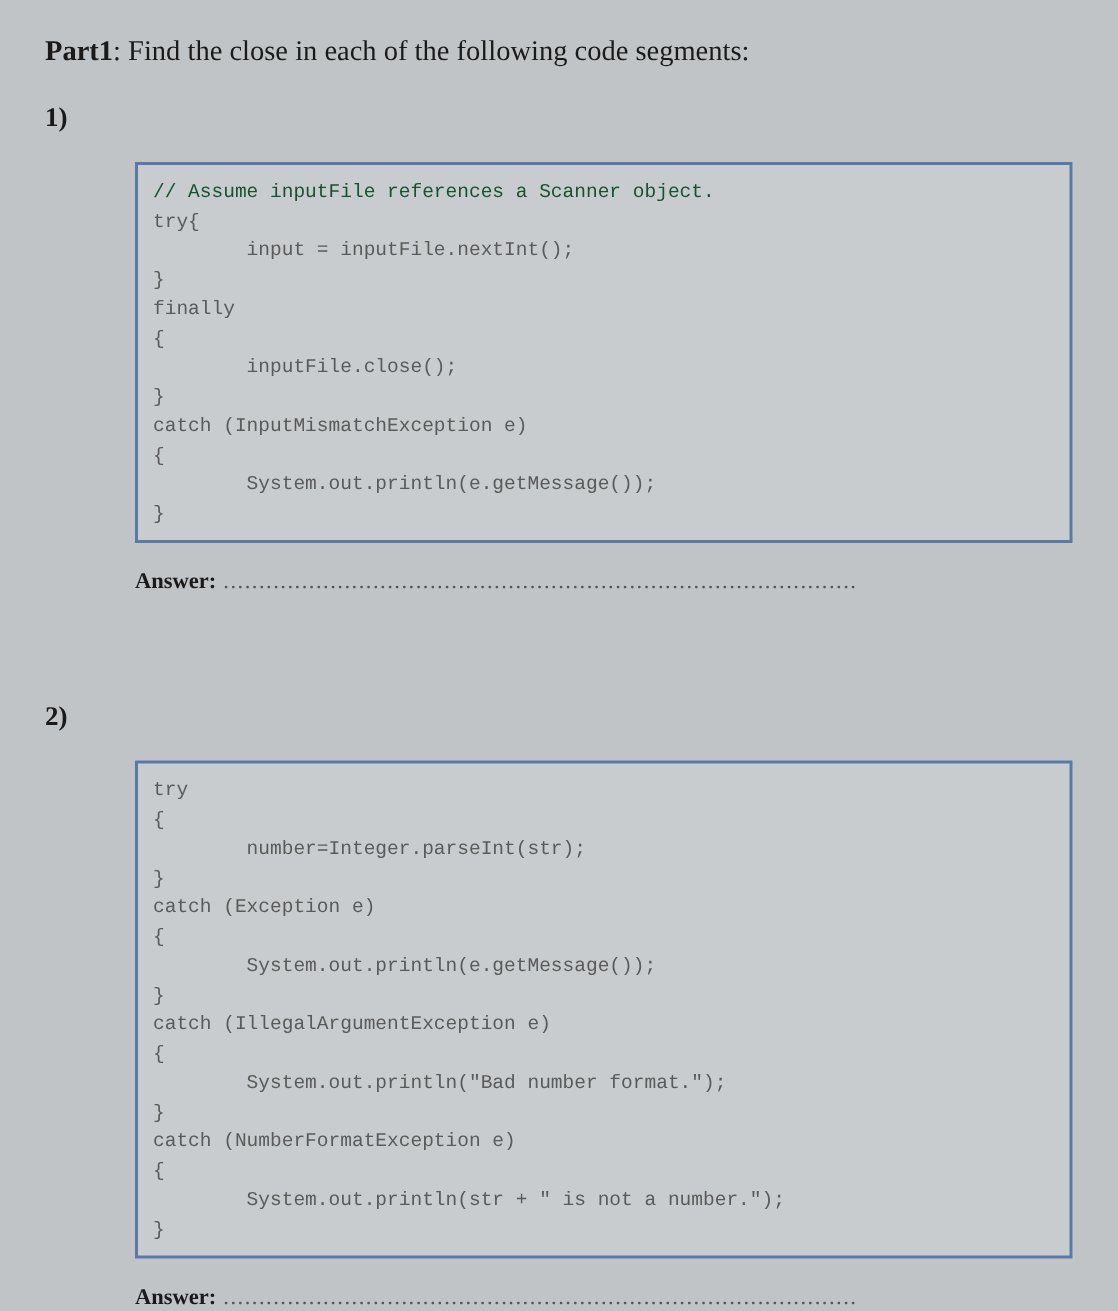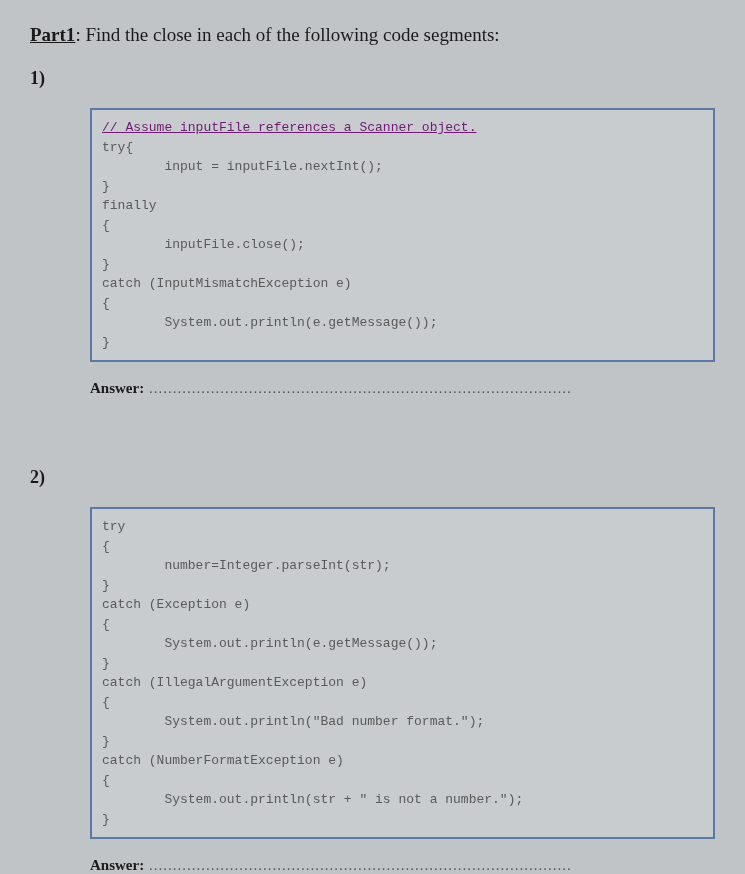--- a/index.html
+++ b/index.html
@@ -10,21 +10,20 @@
     font-family: Georgia, 'Times New Roman', serif;
     color: #1a1a1a;
     padding: 24px 30px;
     overflow: hidden;
   }
   .header {
     font-size: 19px;
     margin-bottom: 22px;
   }
   .header .part {
-    text-decoration: underline;
     font-weight: bold;
   }
   .qnum {
     font-size: 18px;
     font-weight: bold;
     margin-bottom: 18px;
   }
   .section {
     display: flex;
     align-items: flex-start;
@@ -41,22 +40,21 @@
     background: #c8ccce;
     padding: 8px 10px;
     font-family: 'Courier New', monospace;
     font-size: 13px;
     line-height: 1.5;
     color: #5a5a5a;
     white-space: pre;
     overflow: hidden;
   }
   .codebox .comment {
-    color: #701a75;
-    text-decoration: underline;
+    color: #14532d;
   }
   .answer {
     margin-top: 18px;
     font-size: 15px;
     font-weight: bold;
   }
   .answer .dots {
     font-weight: normal;
     letter-spacing: 1px;
     color: #555;

